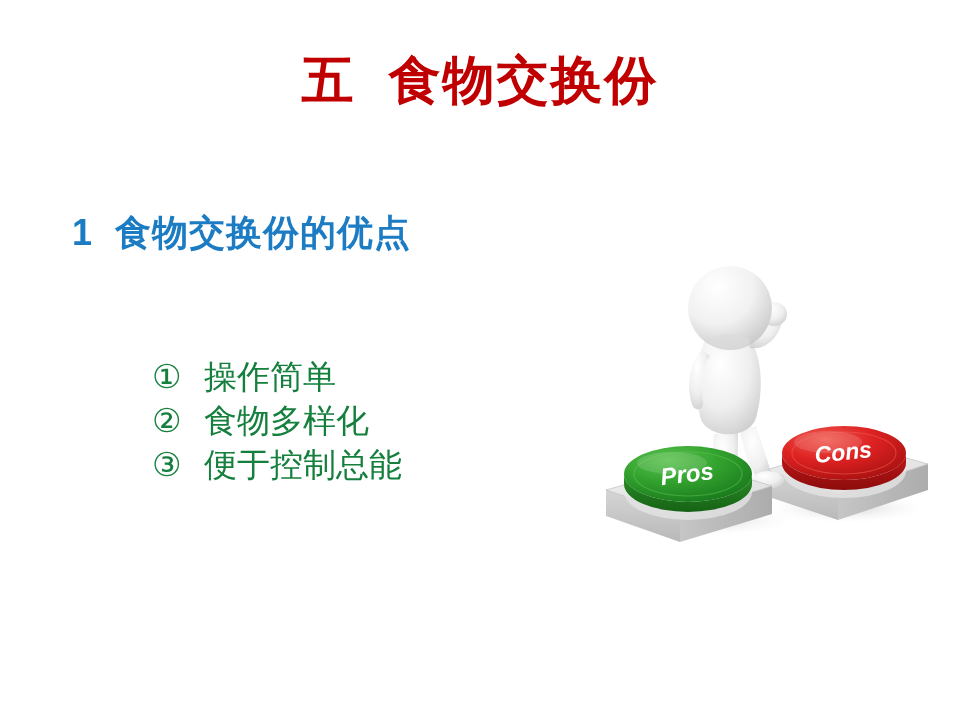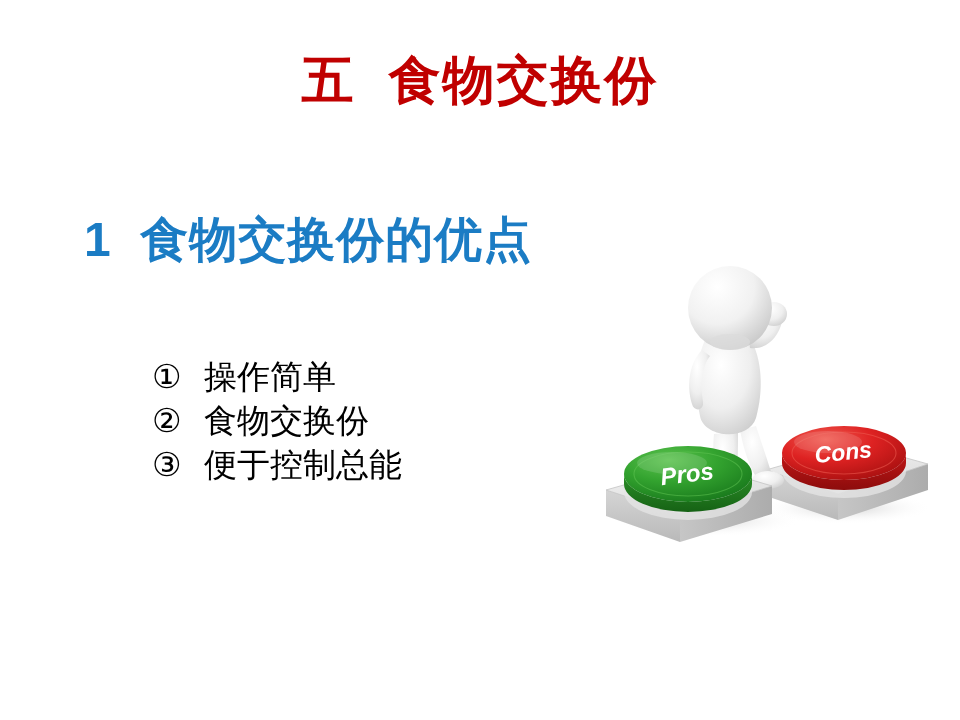--- a/index.html
+++ b/index.html
@@ -30,43 +30,43 @@
     line-height: 1.1;
     font-weight: bold;
     color: #c00000;
     letter-spacing: 2px;
     white-space: pre;
   }
 
   
   #section-heading {
     position: absolute;
-    left: 84px;
+    left: 72px;
     top: 212px;
-    font-size: 48px;
+    font-size: 36px;
     line-height: 1.15;
     font-weight: bold;
     color: #1b7cc4;
     letter-spacing: 1px;
     white-space: pre;
   }
 
   
   #advantages-list {
     position: absolute;
     left: 152px;
     top: 355px;
     margin: 0;
     padding: 0;
     list-style: none;
   }
   #advantages-list li {
     font-size: 33px;
     line-height: 44px;
-    color: #000000;
+    color: #15803d;
     white-space: pre;
     font-weight: normal;
   }
   #advantages-list li .marker {
     display: inline-block;
     min-width: 52px;
   }
 
   
   #illustration {
@@ -86,21 +86,21 @@
 <body>
 
 <div id="slide" style="background: rgb(255, 255, 255);">
 
   <div id="slide-title" style="color: rgb(192, 0, 0);">五  食物交换份</div>
 
   <div id="section-heading" style="color: rgb(27, 124, 196);">1  食物交换份的优点</div>
 
   <ul id="advantages-list">
     <li><span class="marker">①</span><span class="label">操作简单</span></li>
-    <li><span class="marker">②</span><span class="label">食物交换份</span></li>
+    <li><span class="marker">②</span><span class="label">食物多样化</span></li>
     <li><span class="marker">③</span><span class="label">便于控制总能</span></li>
   </ul>
 
   <div id="illustration">
     <svg viewBox="0 0 340 290" xmlns="http://www.w3.org/2000/svg">
       <defs>
         <radialGradient id="bodyGrad" cx="38%" cy="28%" r="78%">
           <stop offset="0%" stop-color="#ffffff"></stop>
           <stop offset="58%" stop-color="#efefef"></stop>
           <stop offset="100%" stop-color="#cfcfcf"></stop>

